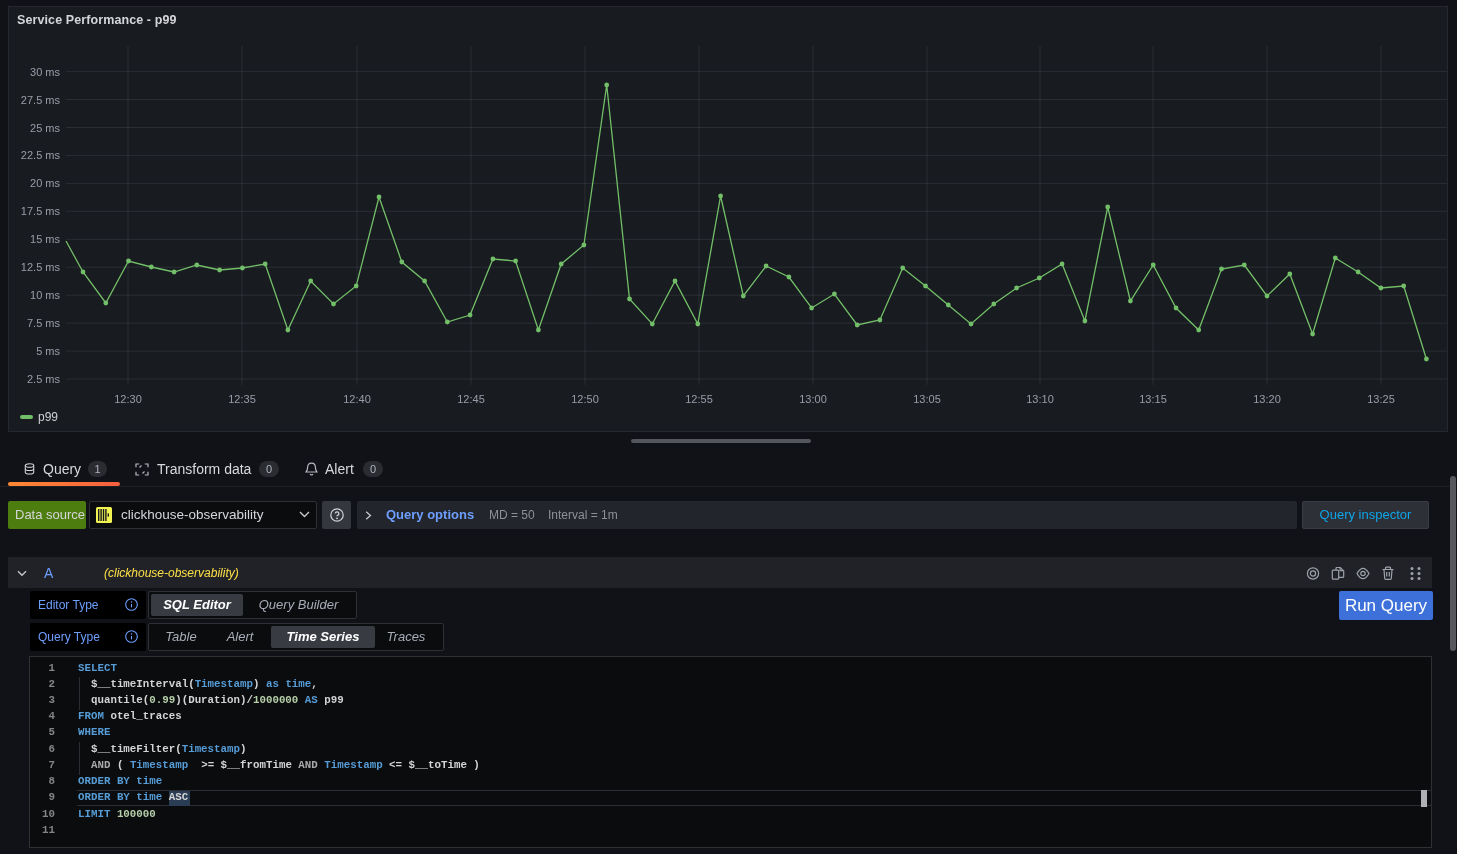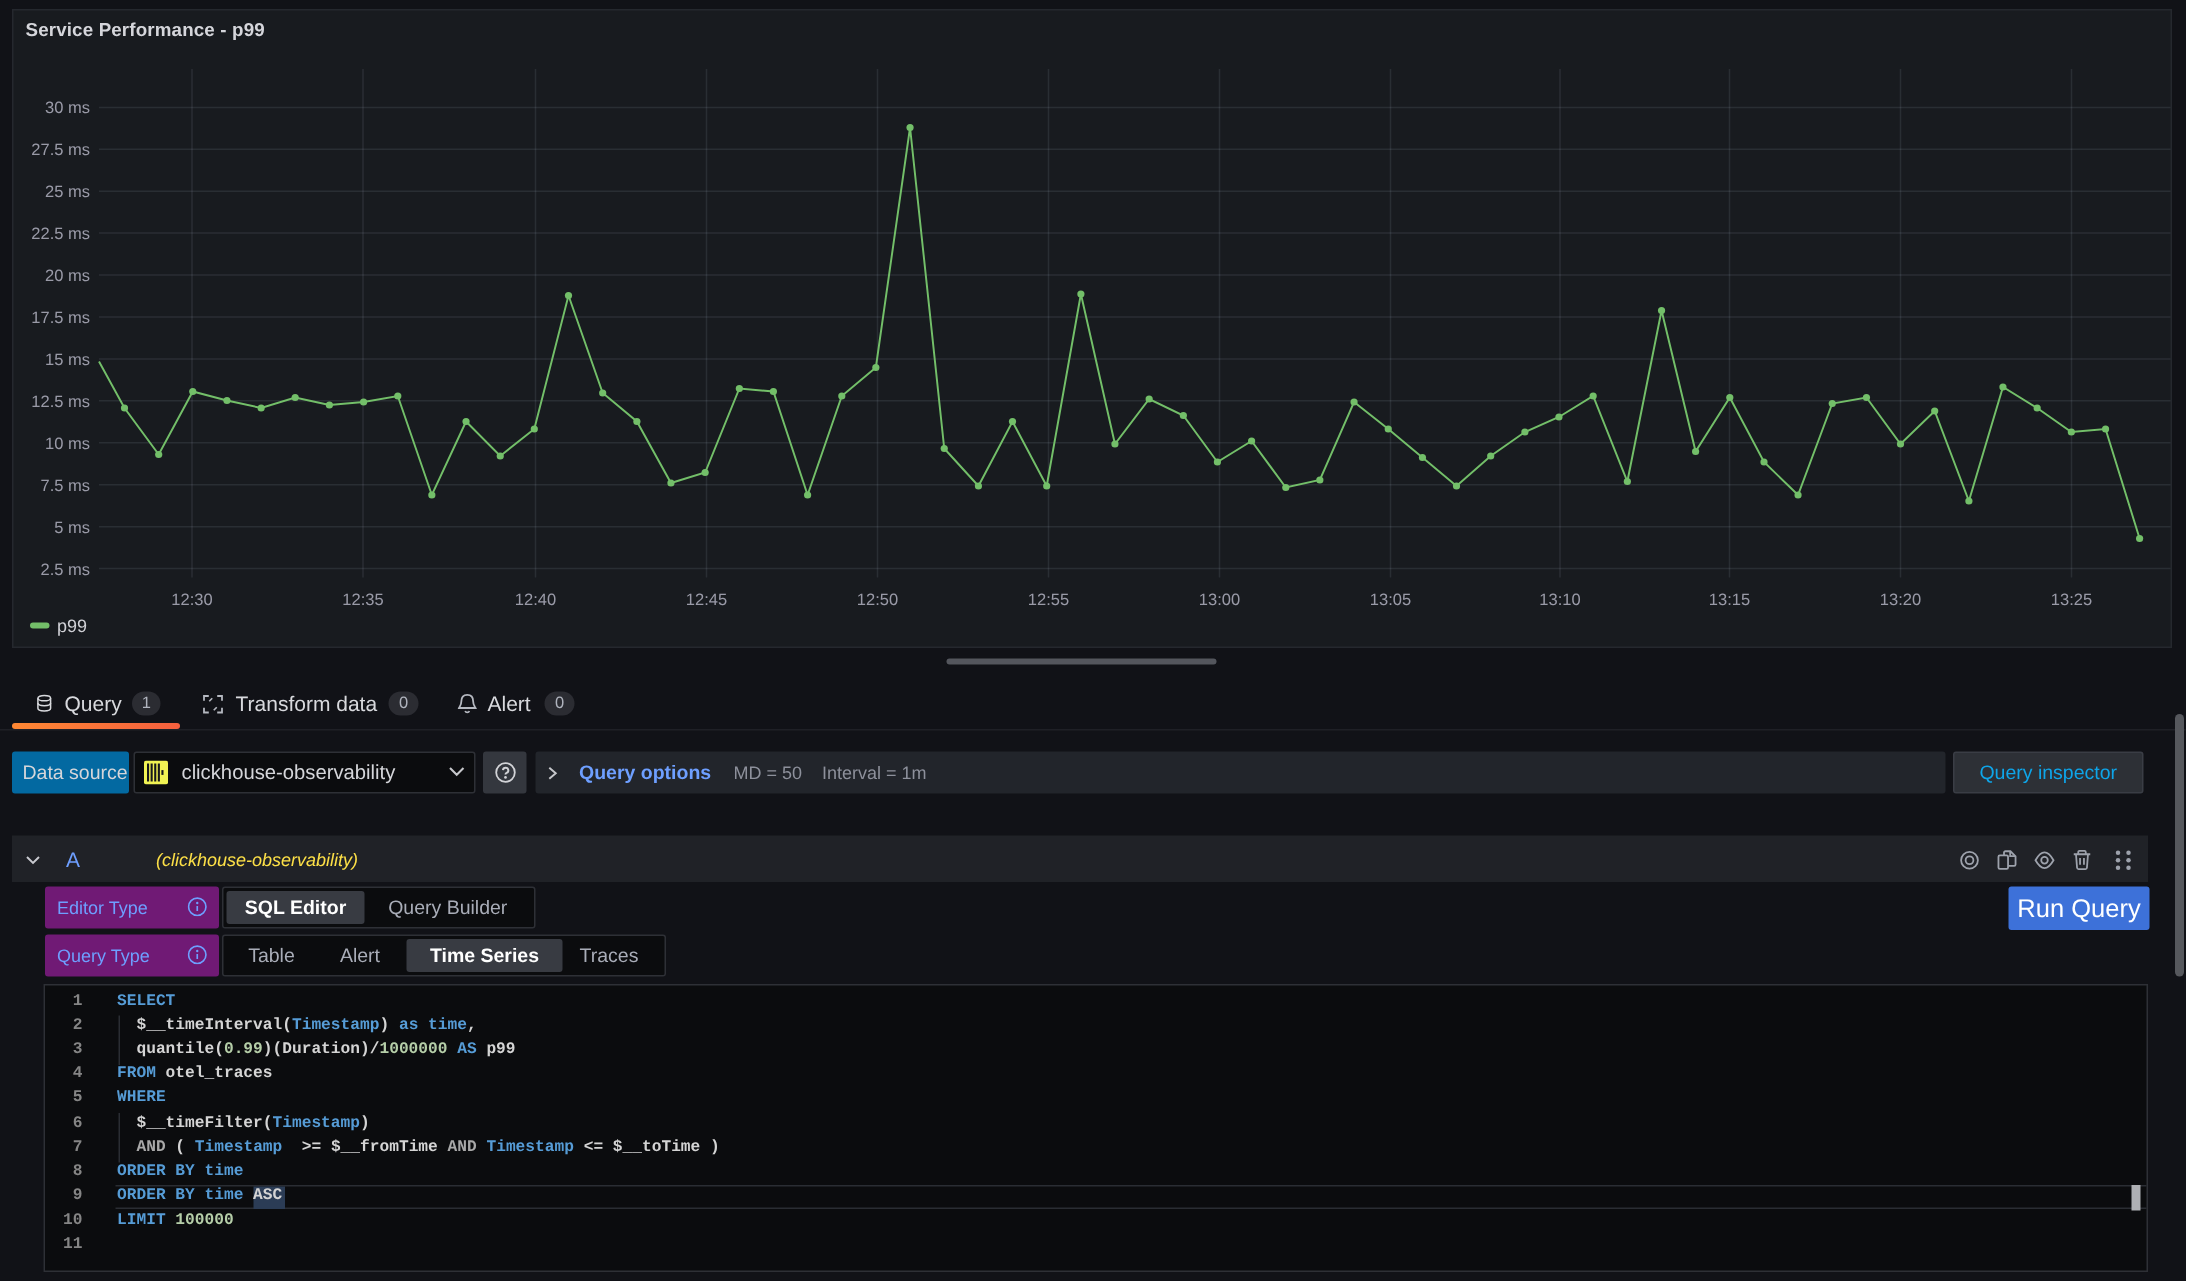--- a/index.html
+++ b/index.html
@@ -11,40 +11,40 @@
   #ptitle { left:17px; top:13px; font-size:12.5px; font-weight:700; color:#d5d6db; letter-spacing:.1px;}
   #legend-dash { left:20px; top:415px; width:13px; height:4px; border-radius:2px; background:#73bf69; }
   #legend-text { left:38px; top:410px; font-size:12px; color:#d0d1d6; }
   #handle { left:631px; top:438.5px; width:180px; height:4.5px; border-radius:2.2px; background:#54565d; }
   .tabtxt { top:461px; font-size:14px; font-weight:500; color:#d8d9dd; }
   .badge { top:461px; height:16px; border-radius:8px; background:rgba(204,204,220,.14);
     color:#b0b4be; font-size:11px; text-align:center; line-height:16px; }
   #underline { left:8px; top:482px; width:112px; height:4px; border-radius:2px;
     background:linear-gradient(90deg,#ff8833,#f55f3e); }
   #tabsep { left:0; top:486px; width:1457px; height:1px; background:rgba(204,204,220,0.08); }
-  .lbl { background:#701a75; border-radius:2px; color:#6e9fff; font-size:12px; font-weight:500; }
+  .lbl { background:#000000; border-radius:2px; color:#6e9fff; font-size:12px; font-weight:500; }
   .row1 { top:501px; height:28px; }
-  #dslbl { left:8px; width:78px; background:#0369a1; border-radius:2px; color:#d5d6da;
+  #dslbl { left:8px; width:78px; background:#4d7c0f; border-radius:2px; color:#d5d6da;
     font-size:13px; font-weight:500; line-height:28px; padding-left:7px; white-space:nowrap; }
   #dspick { left:89px; width:228px; background:#0b0c0e; border:1px solid #2e3036; border-radius:2px; }
   #dstext { left:121px; top:507px; font-size:13.5px; color:#d5d6da; }
   #helpbtn { left:322px; width:29px; background:#34373e; border-radius:2px; }
   #optstrip { left:357px; width:940px; background:#22252b; border-radius:2px; }
   #qopts { left:386px; top:507px; font-size:13px; font-weight:700; color:#6e9fff; }
   #md50 { left:489px; top:508px; font-size:12px; color:#8d909b; }
   #interval { left:548px; top:508px; font-size:12px; color:#8d909b; }
   #qinspect { left:1302px; width:127px; background:#2d3036; border:1px solid #3a3d45; border-radius:2px;
     color:#0ea5e9; font-size:13px; font-weight:500; text-align:center; line-height:26px; }
   #cardhead { left:8px; top:557px; width:1424px; height:31px; background:#202227; }
   #refA { left:44px; top:565px; font-size:14px; font-weight:500; color:#6e9fff; }
   #dsname { left:104px; top:566px; font-size:12px; font-style:italic; color:#fde047; }
   .erow-lbl { left:30px; width:116px; height:28px; line-height:28px; padding-left:8px; }
   .rgroup { background:#0b0c0e; border:1px solid #2e3036; border-radius:2px; height:28px; }
   .ropt { position:absolute; top:3px; height:22px; line-height:22px; font-size:13px;
-    color:#a9adb8; text-align:center; }
+    color:#a9adb8; text-align:center;font-style:italic; }
   .rsel { background:#383b42; border-radius:2px; color:#fff; font-weight:700; }
   #runq { left:1339px; top:591px; width:94px; height:29px; background:#3d71d9; border-radius:2px;
     color:#fff; font-size:17px; font-weight:500; text-align:center; line-height:29px; }
   #codebox { left:29px; top:656px; width:1403px; height:192px; background:#0b0c0e;
     border:1px solid #2e3036; }
   .mono { font-family:"Liberation Mono", monospace; font-size:10.8px; line-height:16.24px; font-weight:700; }
   #linenos { left:0px; top:2.5px; width:25px; text-align:right; color:#858585; }
   #code { left:48px; top:2.5px; color:#d4d4d4; white-space:pre; }
   .kw { color:#569cd6; } .num { color:#b5cea8; } .op { color:#a8a8a8; }
   .guide { position:absolute; width:1px; background:#2a2d33; left:48.5px; }

